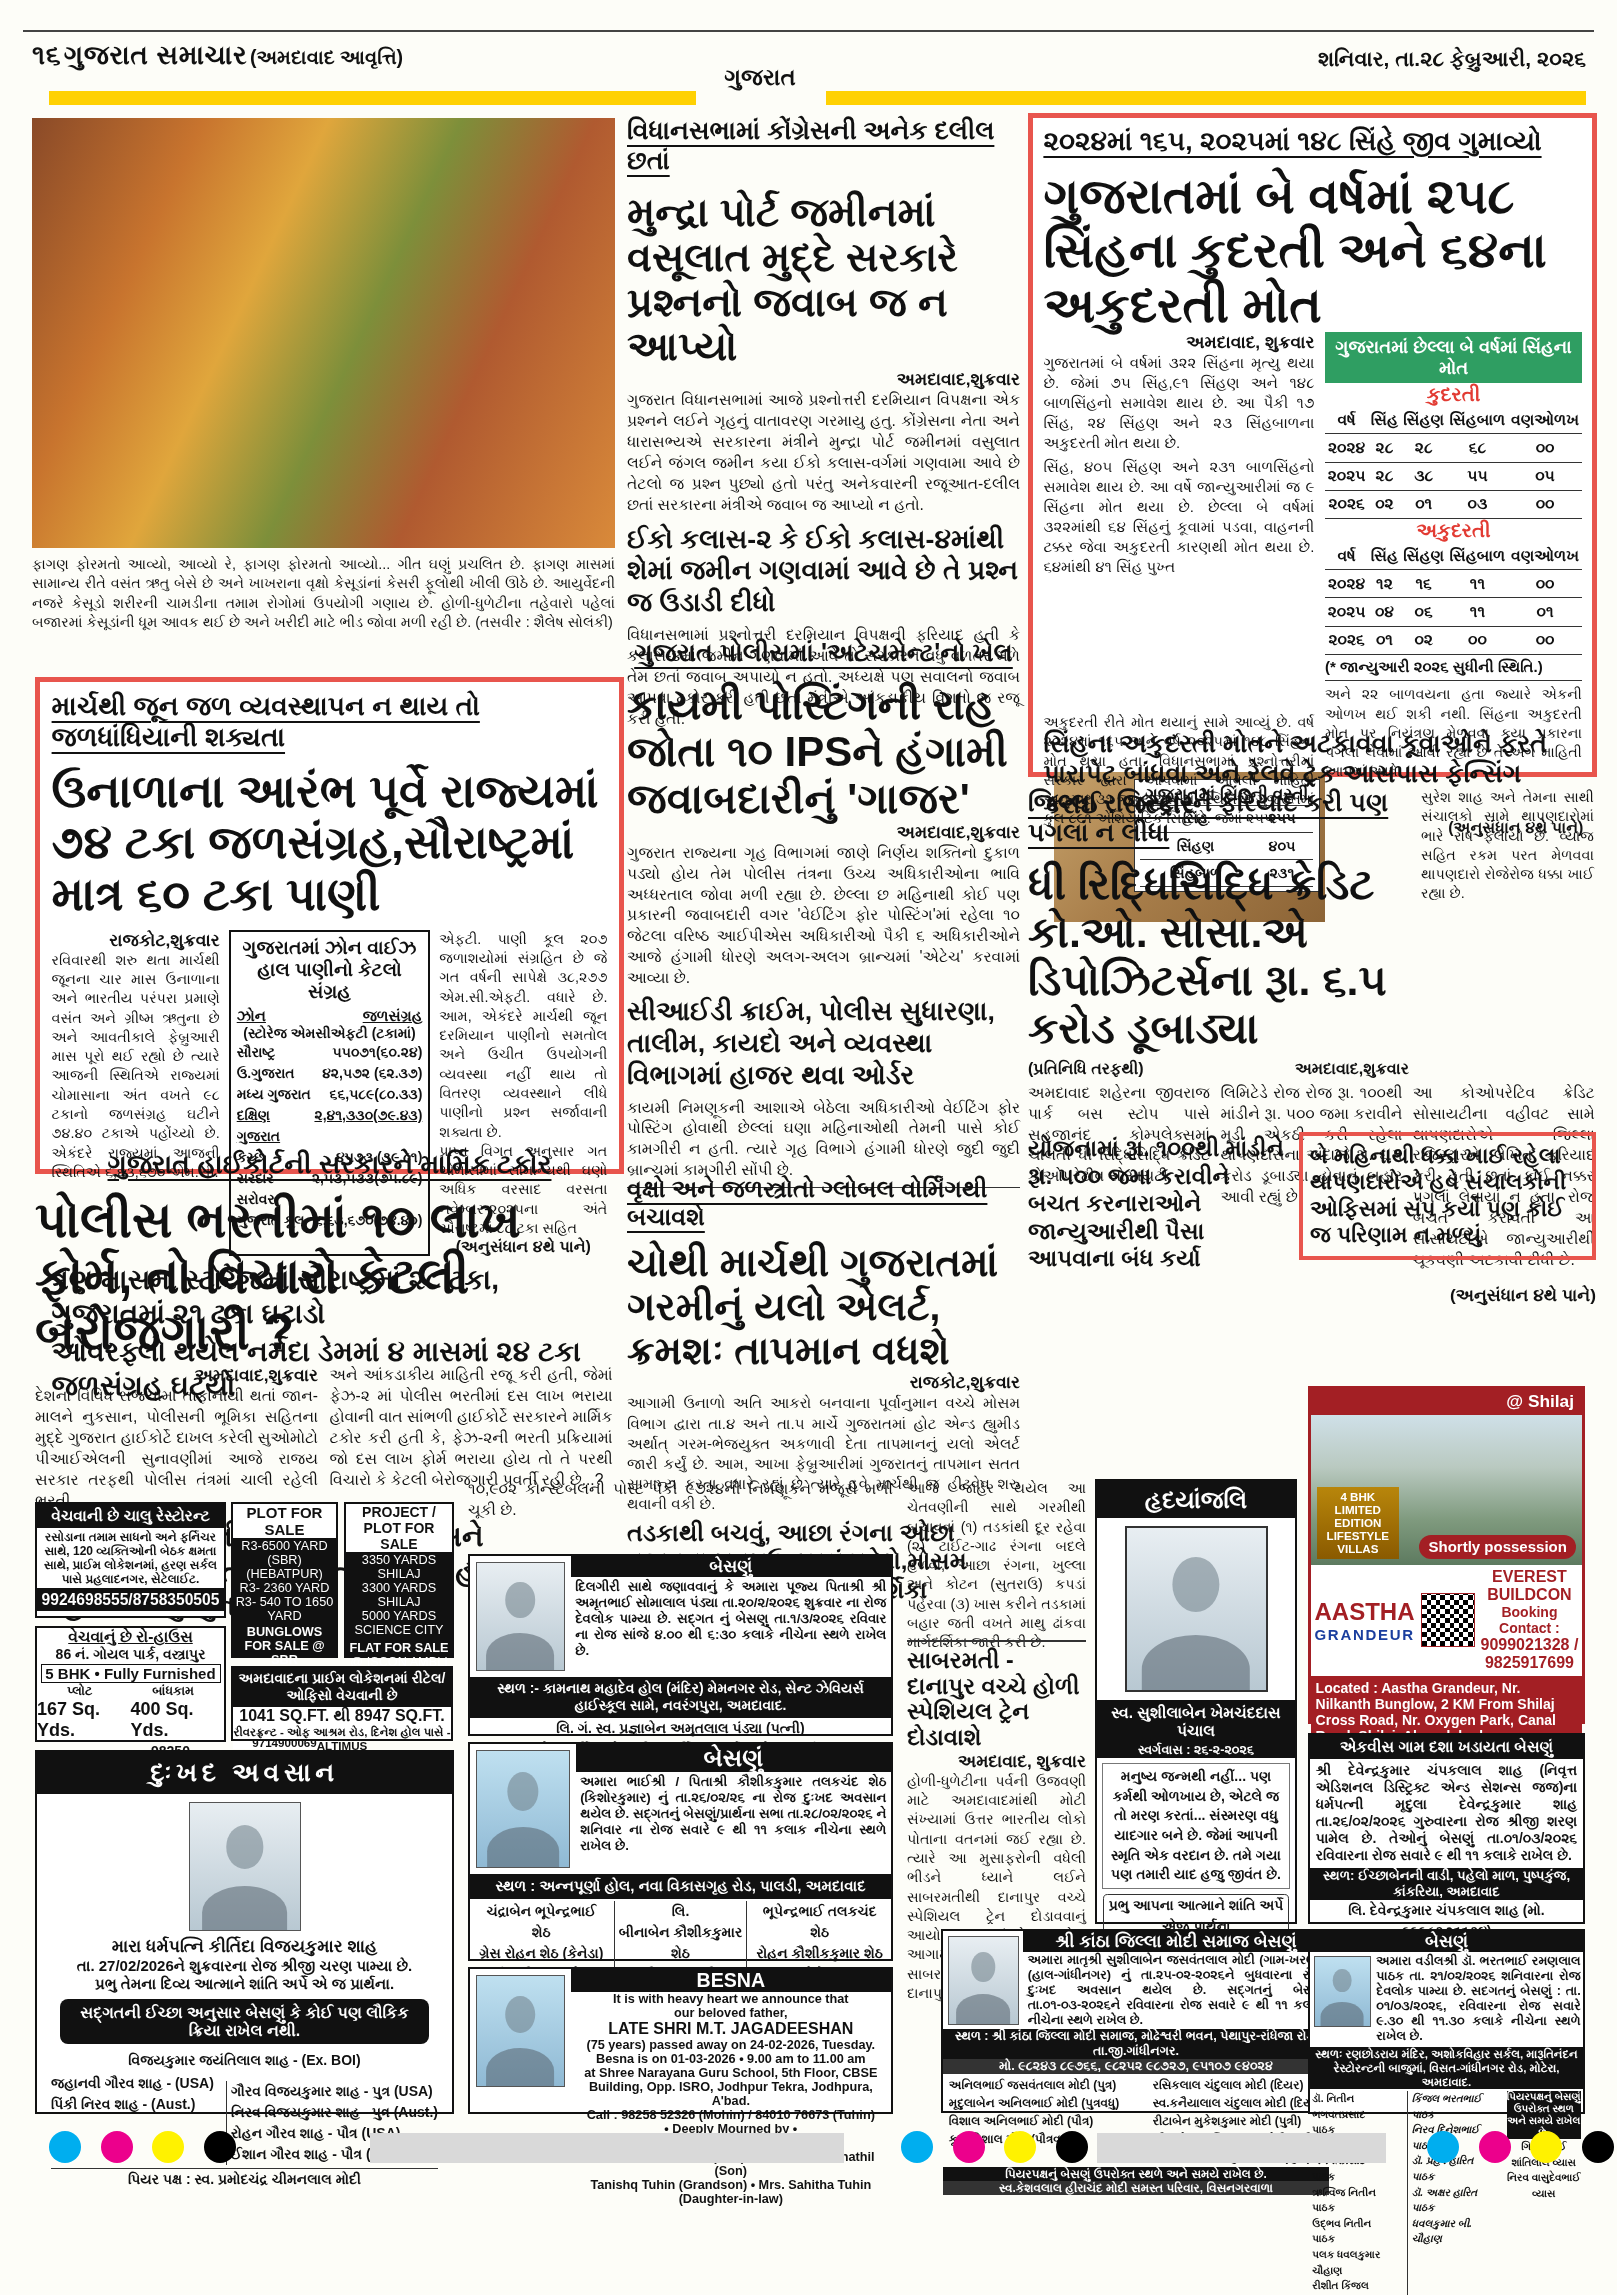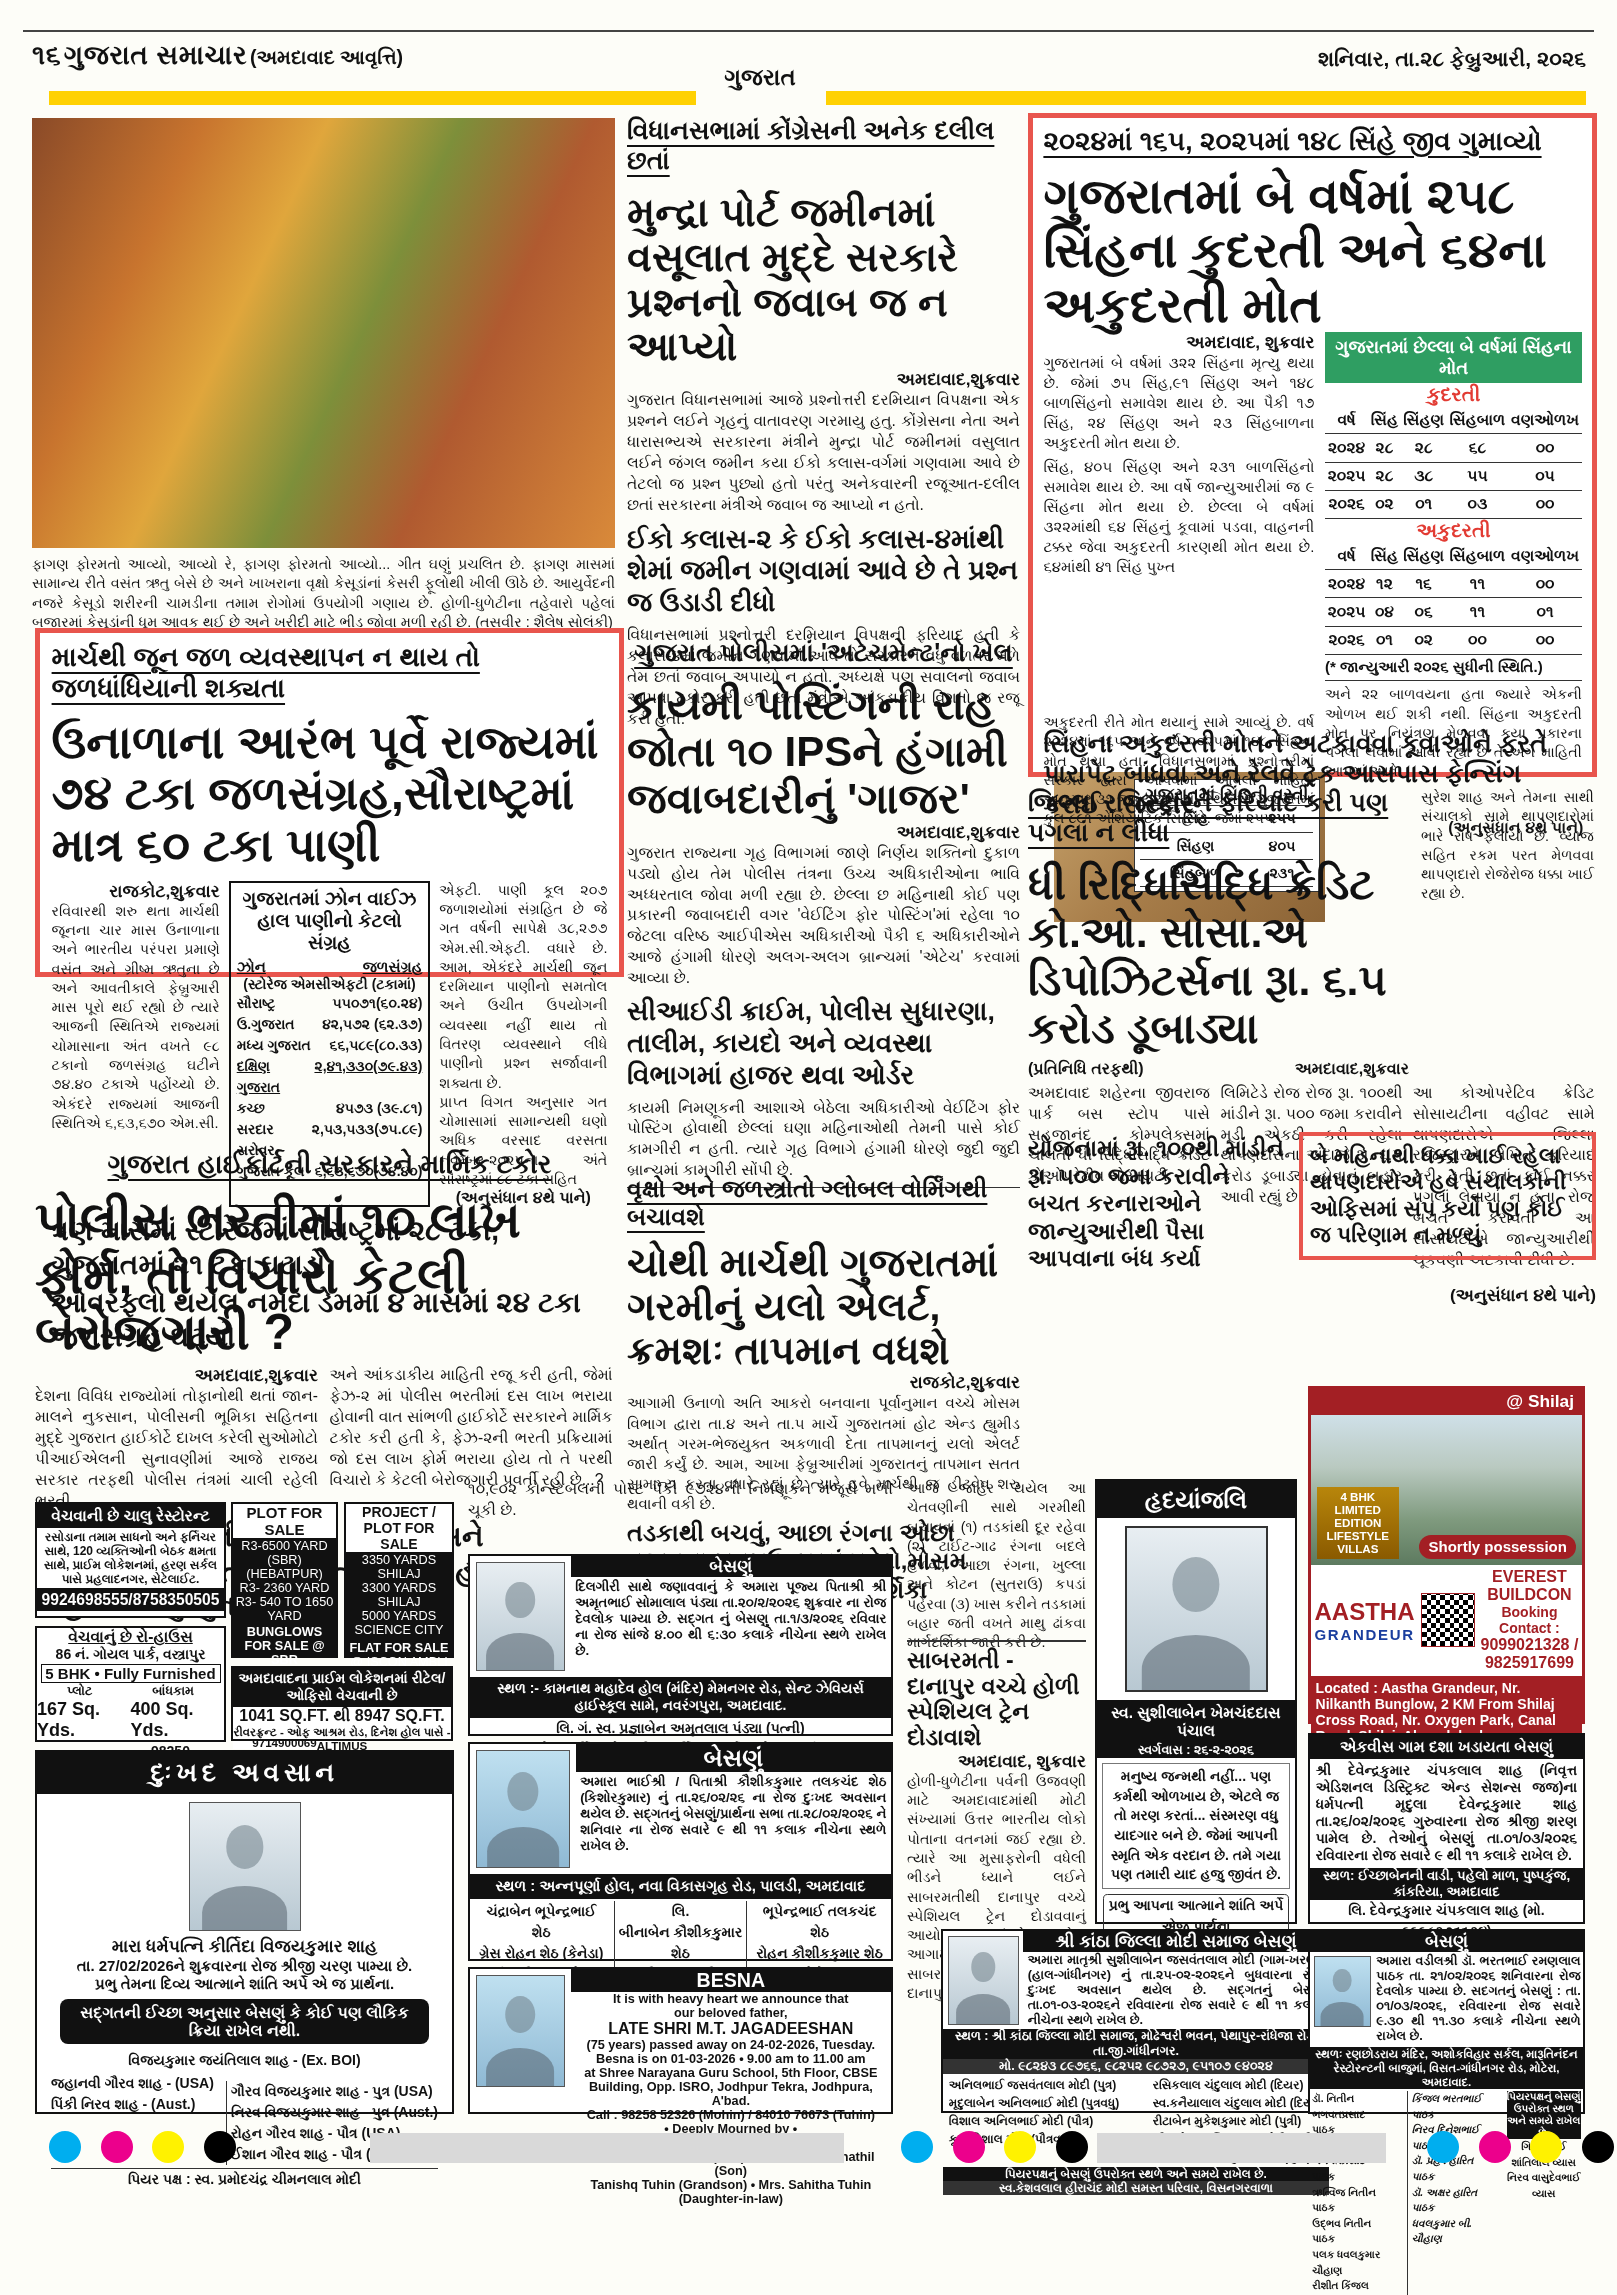--- a/index.html
+++ b/index.html
@@ -179,21 +179,21 @@
       <div class="body-txt" style="font-size:14.4px;margin-top:4.6px;">અને ૨૨ બાળવયના હતા જ્યારે એકની ઓળખ થઈ શકી નથી. સિંહના અકુદરતી મોત પર નિયંત્રણ મેળવવા કયા પ્રકારના પગલાં લેવામાં આવી રહ્યા છે તે અંગે માહિતી આપમાં આવે.</div>
     </div>
     <div class="box body-txt" style="left:10.4px;top:595px;width:271px;font-size:14.4px;">અકુદરતી રીતે મોત થયાનું સામે આવ્યું છે. વર્ષ ૨૦૨૪માં ૧૬૫ અને વર્ષ ૨૦૨૫માં ૧૪૮ સિંહના મોત થયા હતા. વિધાનસભામાં પ્રશ્નોત્તરીમાં સરકાર દ્વારા આપવામાં આવેલી માહિતી અનુસાર ૩૧ જાન્યુઆરીની સ્થિતિએ ગુજરાતમાં કુલ ૮૯૧ એશિયાટિક સિંહ છે. જેમાં ૨૫૫</div>
 
     <div class="box" style="left:10.4px;top:578px;width:540px;border-top:0;">
       <div class="subhead" style="font-size:25.4px;margin-top:32px;">સિંહના અકુદરતી મોતને અટકાવવા કૂવાઓને ફરતે પારાપેટ બાંધવા અને રેલવે ટ્રેક આસપાસ ફેન્સિંગ કરાઈ : સરકાર</div>
       <div class="dateline" style="font-size:16px;">(અનુસંધાન ૪થે પાને)</div>
     </div>
   </article>
 
-  <article class="box red-frame" style="left:35px;top:628px;width:589px;height:349px;padding:9.2px 11.6px;">
+  <article class="box red-frame" style="left:35px;top:677px;width:589px;height:497px;padding:9.2px 11.6px;">
     <div class="kicker" style="font-size:26.6px;">માર્ચથી જૂન જળ વ્યવસ્થાપન ન થાય તો જળધાંધિયાની શક્યતા</div>
     <div class="headline" style="font-size:46px;margin-top:12.7px;">ઉનાળાના આરંભ પૂર્વે રાજ્યમાં ૭૪ ટકા જળસંગ્રહ,સૌરાષ્ટ્રમાં માત્ર ૬૦ ટકા પાણી</div>
     <div style="display:flex;gap:9.2px;margin-top:9.2px;">
       <div style="width:173px;">
         <div class="dateline">રાજકોટ,શુક્રવાર</div>
         <div class="body-txt" style="font-size:14.4px;">રવિવારથી શરુ થતા માર્ચથી જૂનના ચાર માસ ઉનાળાના અને ભારતીય પરંપરા પ્રમાણે વસંત અને ગ્રીષ્મ ઋતુના છે અને આવતીકાલે ફેબ્રુઆરી માસ પૂરો થઈ રહ્યો છે ત્યારે આજની સ્થિતિએ રાજ્યમાં ચોમાસાના અંત વખતે ૯૮ ટકાનો જળસંગ્રહ ઘટીને ૭૪.૪૦ ટકાએ પહોંચ્યો છે. એકંદરે રાજ્યમાં આજની સ્થિતિએ ૬,૬૩,૬૭૦ એમ.સી.</div>
       </div>
       <div style="width:191px;border:2.3px solid #111;padding:5.8px;">
         <div class="center" style="font-weight:bold;font-size:19px;">ગુજરાતમાં ઝોન વાઈઝ હાલ પાણીનો કેટલો સંગ્રહ</div>
         <div style="display:flex;justify-content:space-between;font-weight:bold;font-size:15px;margin-top:3.5px;">

